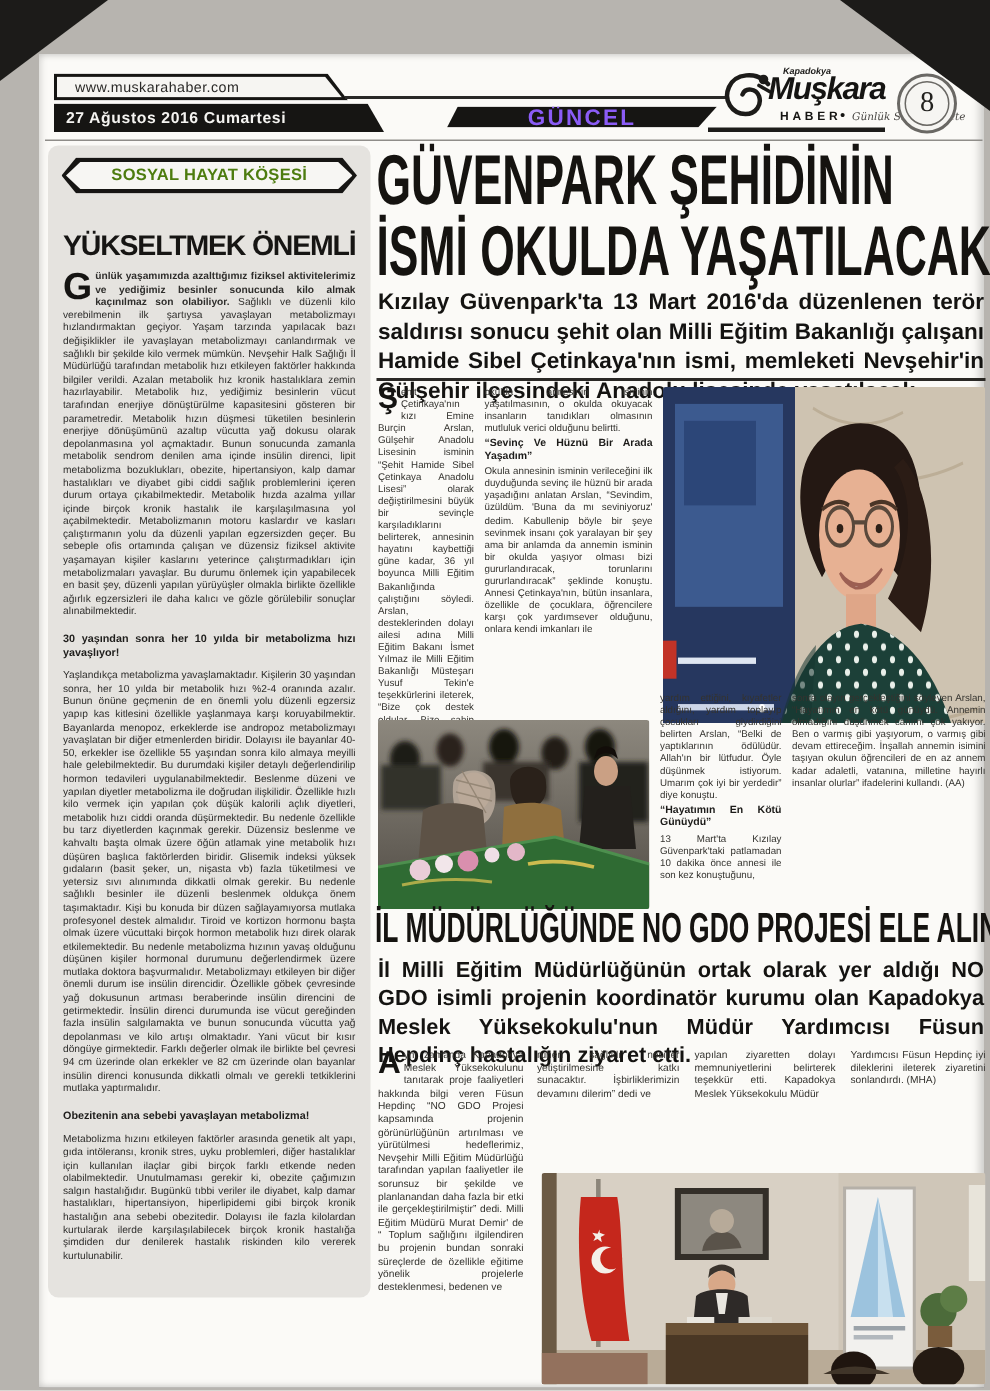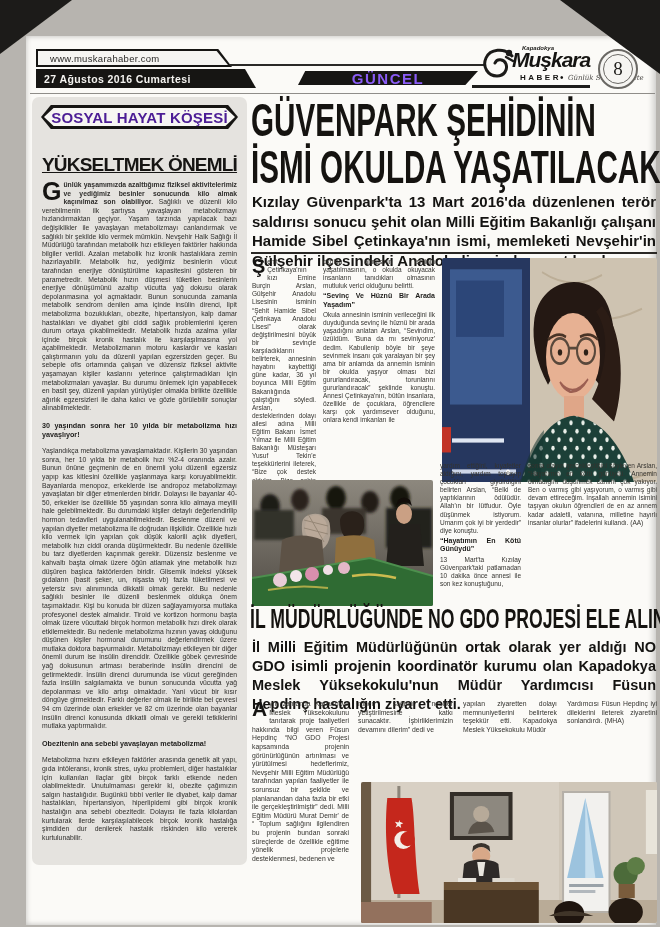--- a/index.html
+++ b/index.html
@@ -44,23 +44,23 @@
     display:flex;align-items:center;justify-content:center;background:#f6f5f2;}
   .pagecircle .inner{width:28px;height:28px;border:1.5px solid #6a6864;border-radius:50%;display:flex;align-items:center;justify-content:center;
     font-family:"Liberation Serif",serif;font-size:19px;color:#23221f;}
 
   
   .sidepanel{position:absolute;left:32px;top:97px;width:215px;height:768px;background:#e5e3df;border-radius:7px;overflow:hidden;}
   .kicker-outer{position:absolute;left:9px;top:8px;width:197px;height:24px;background:#161513;
     clip-path:polygon(0 50%,5% 0,95% 0,100% 50%,95% 100%,5% 100%);}
   .kicker-inner{position:absolute;left:3px;top:3px;right:3px;bottom:3px;background:#f7f6f3;
     clip-path:polygon(0 50%,5% 0,95% 0,100% 50%,95% 100%,5% 100%);
-    display:flex;align-items:center;justify-content:center;font-size:15px;font-weight:800;letter-spacing:.2px;color:#4c1d95;}
+    display:flex;align-items:center;justify-content:center;font-size:11px;font-weight:800;letter-spacing:.2px;color:#4d7c0f;}
   .side-h1{position:absolute;left:0;width:215px;text-align:center;font-weight:800;color:#161513;font-size:19px;letter-spacing:-.8px;line-height:20px;}
-  .side-h1.l1{top:38px;} .side-h1.l2{top:58px;text-decoration:underline;}
+  .side-h1.l1{top:38px;} .side-h1.l2{top:58px;}
   .sidebody{position:absolute;left:10px;top:84px;width:195px;height:676px;overflow:hidden;
     font-size:6.8px;line-height:8.6px;text-align:justify;color:#2f2e2c;}
   .sidebody p{margin:0 0 8px 0;}
   .sidebody .subhd{font-weight:800;font-size:7.2px;margin:9px 0 8px 0;color:#1e1d1b;}
   .dropcap{float:left;font-size:25px;line-height:21px;font-weight:900;margin:0 2px 0 0;color:#151412;}
 
   
   .cond{transform-origin:left top;transform:scaleX(.63);font-weight:800;color:#151310;white-space:nowrap;}
   .mh{position:absolute;left:251px;overflow:visible;}
   .mh .cond{font-size:47px;line-height:47px;letter-spacing:0;}

